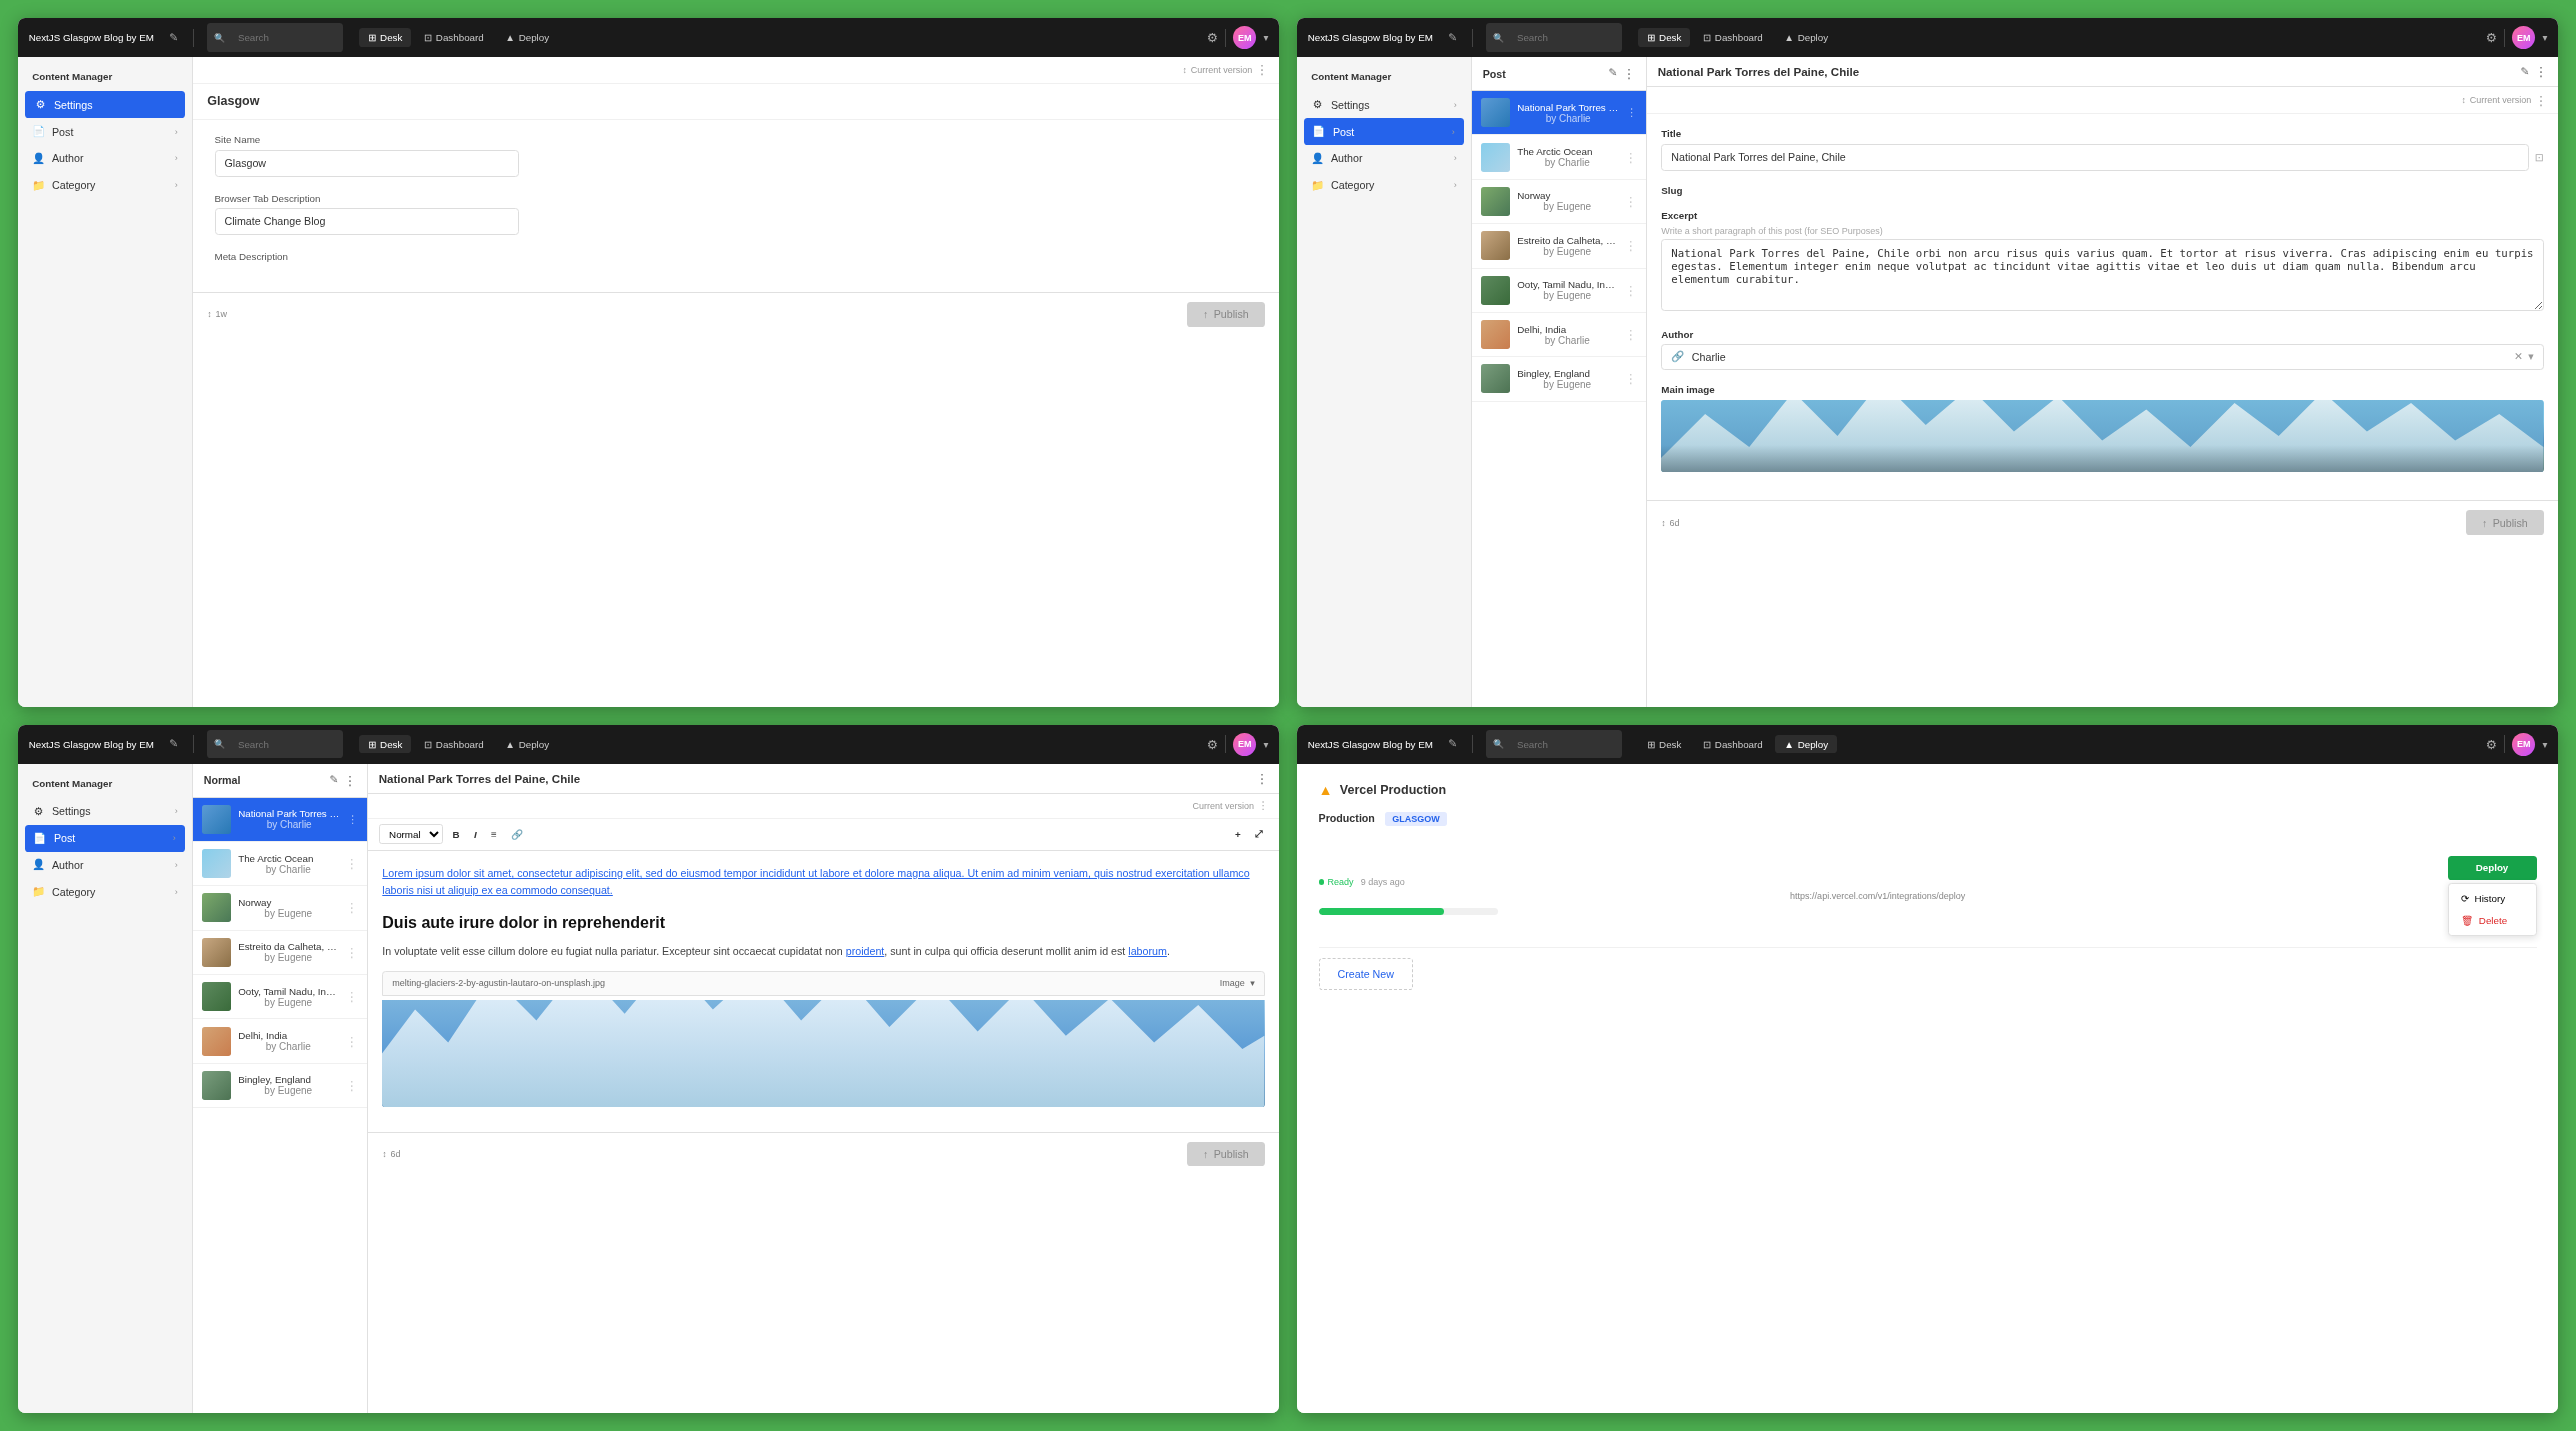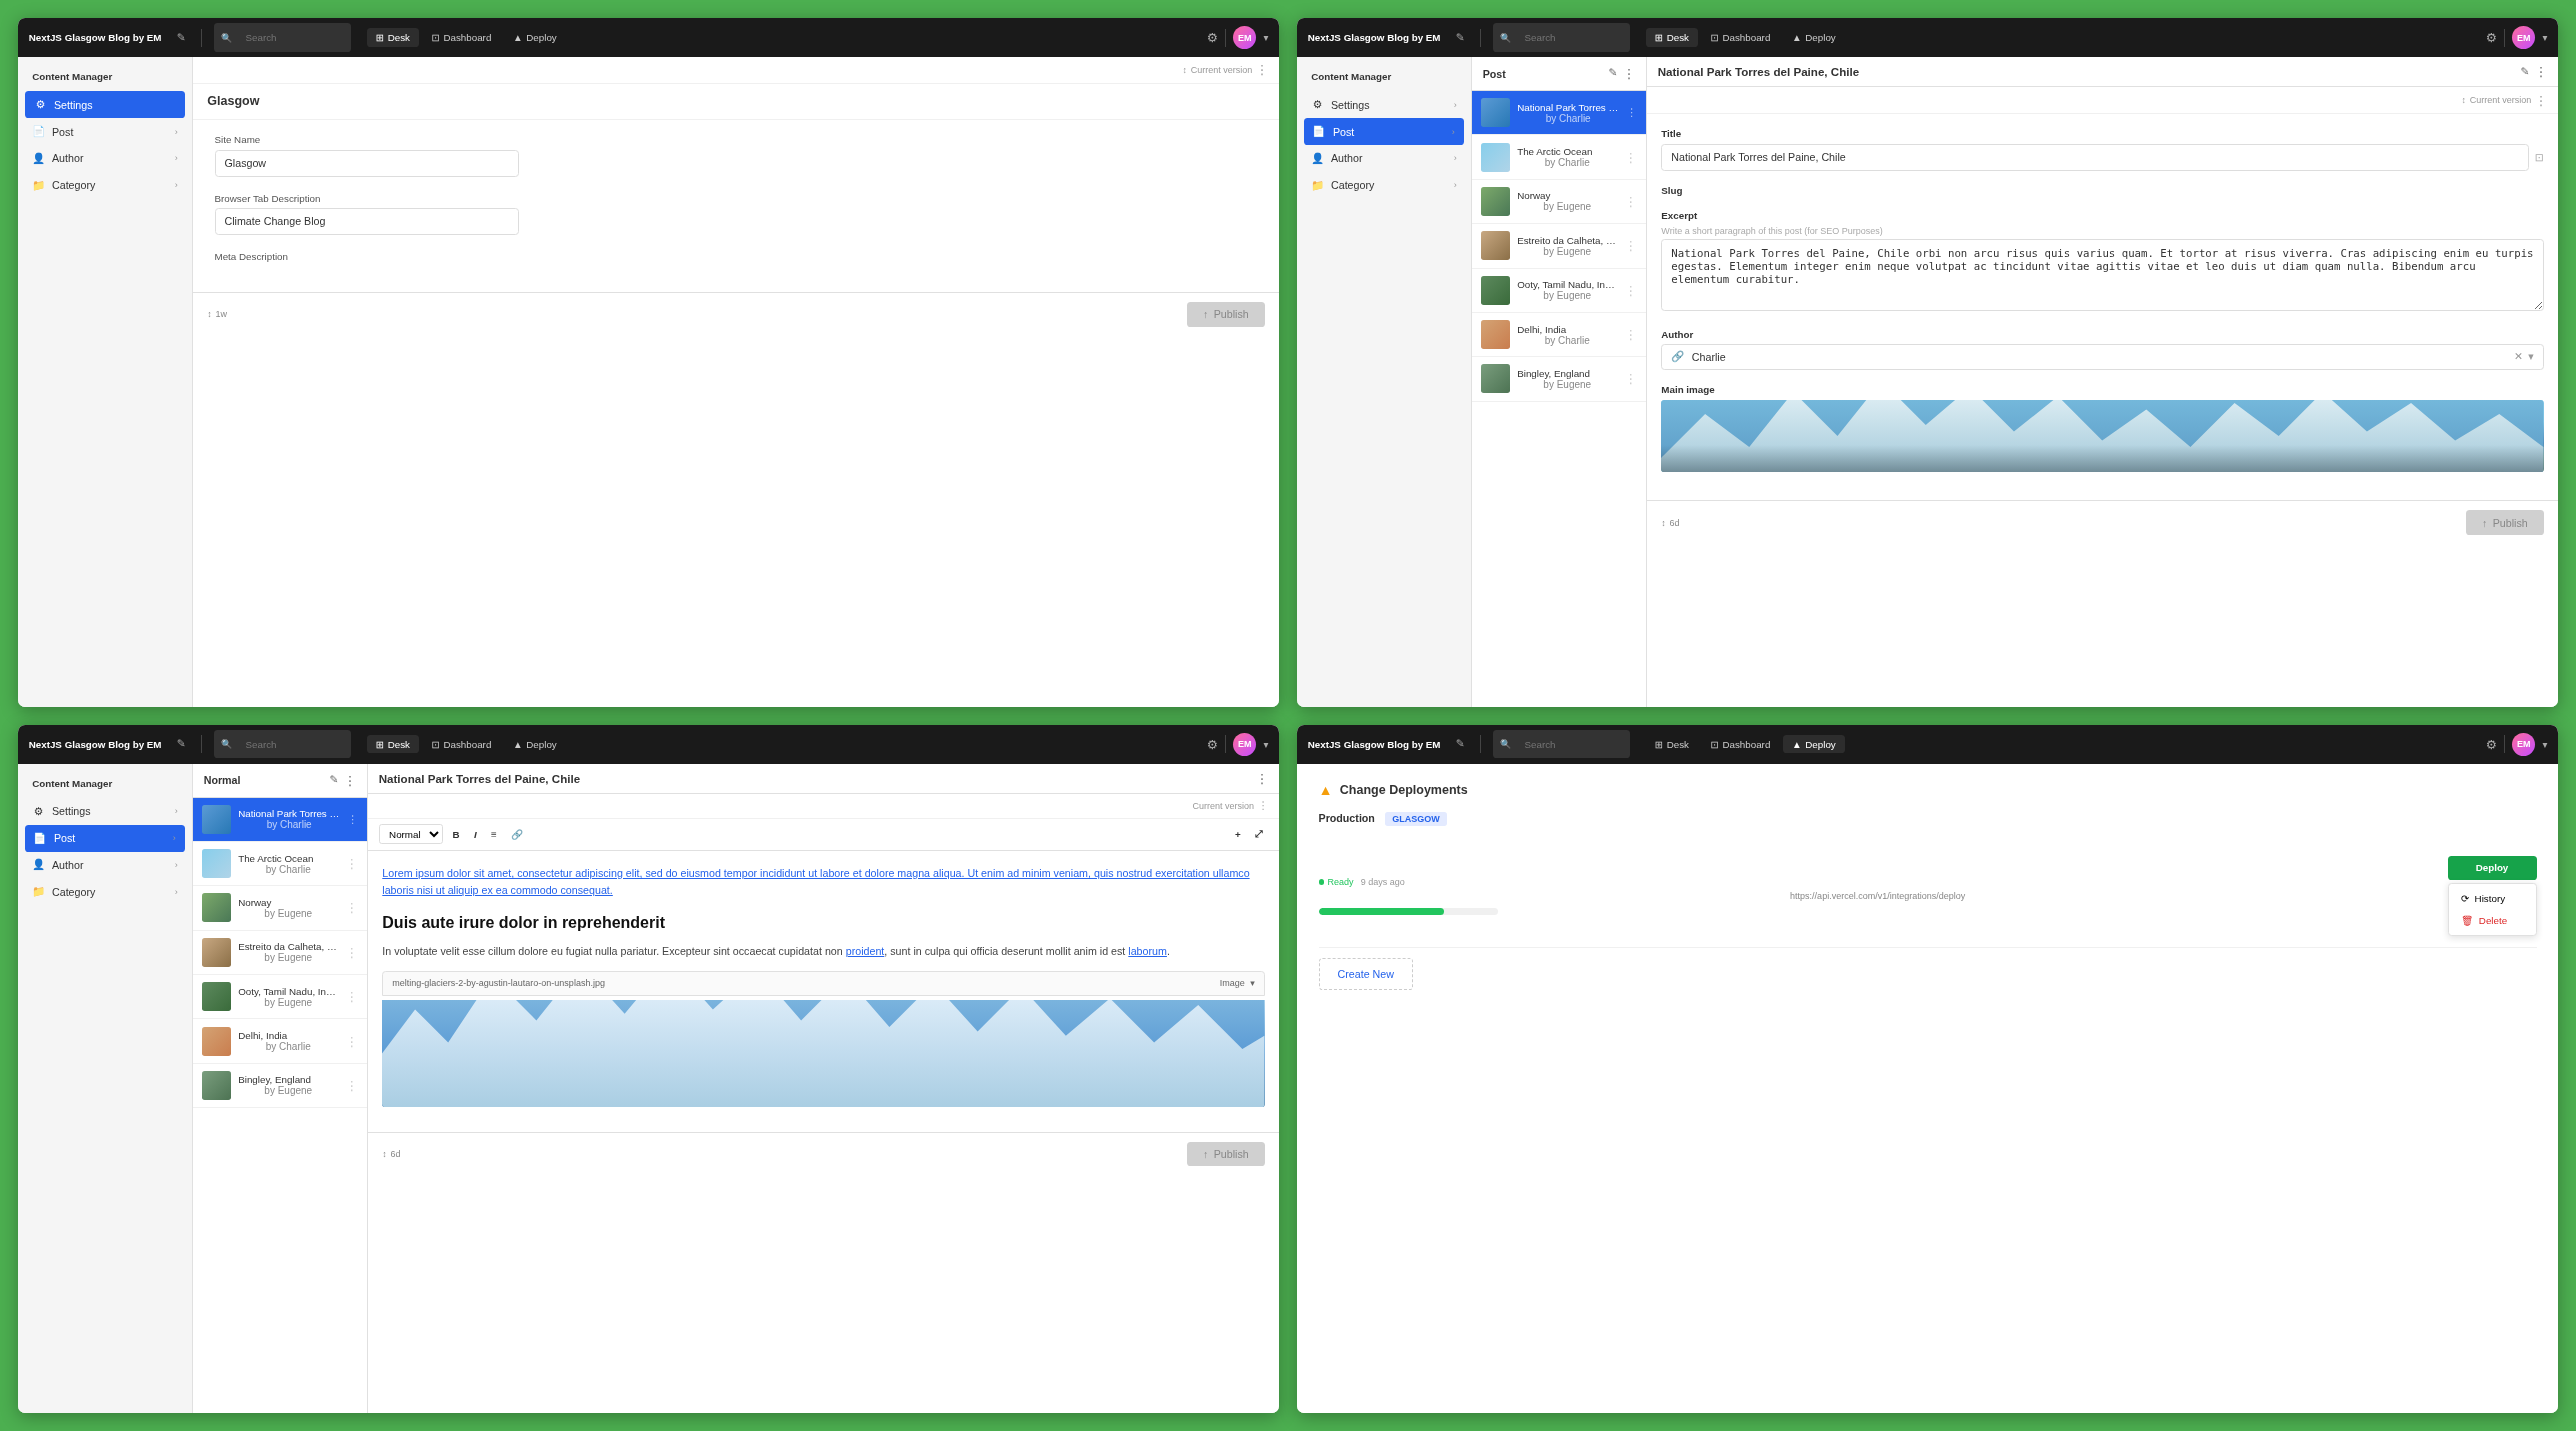--- a/index.html
+++ b/index.html
@@ -34,21 +34,21 @@
       color: #fff;
       height: 39px;
       display: flex;
       align-items: center;
       padding: 0 10.7px;
       gap: 9px;
       flex-shrink: 0;
     }
     .topbar-logo {
       font-size: 9.8px;
-      font-weight: 700;
+      font-weight: 400;
       color: #fff;
       white-space: nowrap;
       margin-right: 3.6px;
     }
     .topbar-icon {
       width: 14.3px;
       height: 14.3px;
       color: #aaa;
       display: flex;
       align-items: center;
@@ -1113,21 +1113,21 @@
         <button class="gear-icon-btn">⚙</button>
         <div style="width:0.9px;height:18px;background:#444;"></div>
         <div class="avatar">EM</div>
         <span style="font-size:9.8px;color:#aaa;">▾</span>
       </div>
     </div>
     <div class="main-content">
       <div class="deploy-content">
         <div class="deploy-title">
           <span style="color:#f59e0b;font-size:14.3px;">▲</span>
-          <span>Change Deployments</span>
+          <span>Vercel Production</span>
         </div>
         <div style="display:flex;align-items:center;justify-content:space-between;margin-bottom:12.5px;">
           <div class="deploy-section-title">
             <span>Production</span>
             <span style="margin-left:7.2px;" class="deploy-badge">GLASGOW</span>
           </div>
         </div>
         <div class="deploy-row">
           <div class="deploy-info">
             <div style="display:flex;align-items:center;gap:7.2px;margin-bottom:3.6px;">

